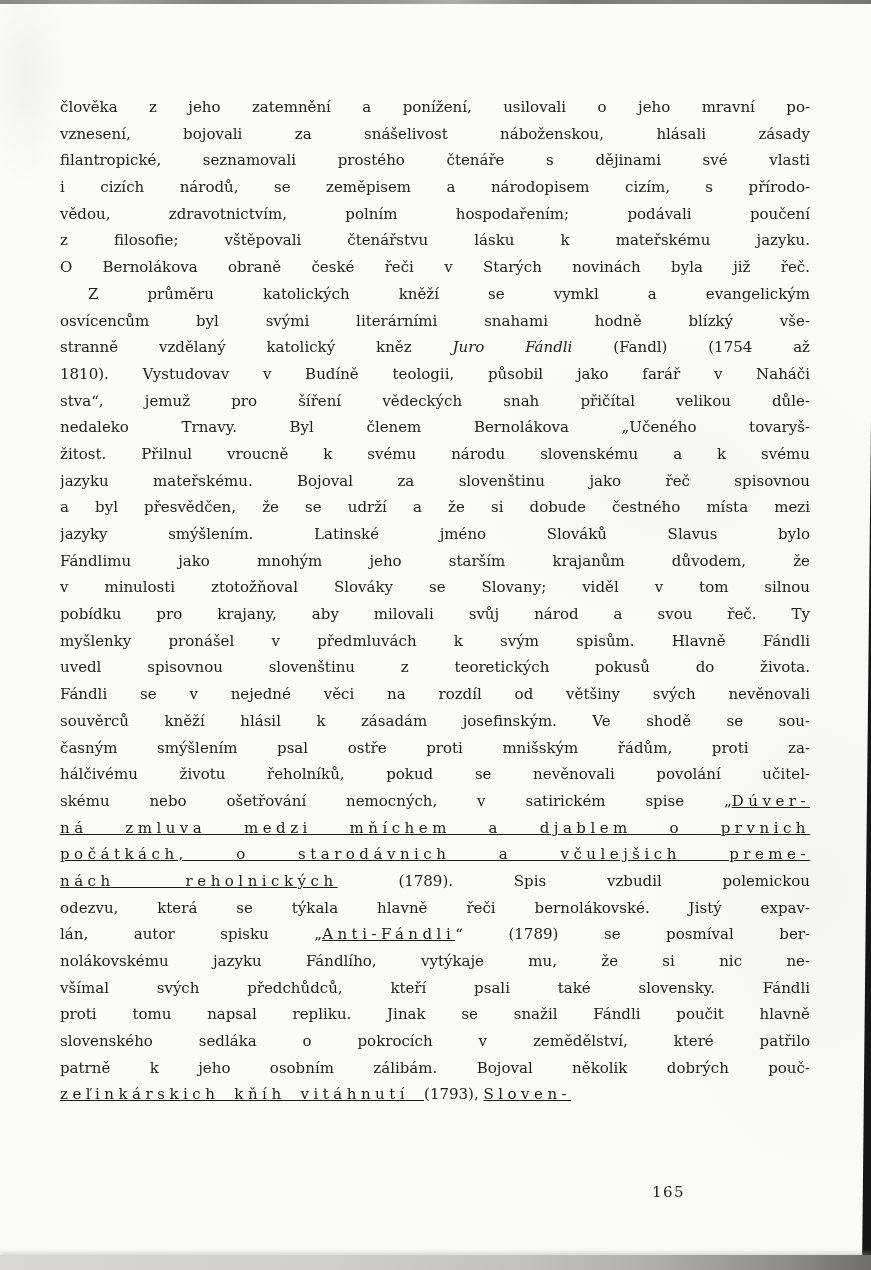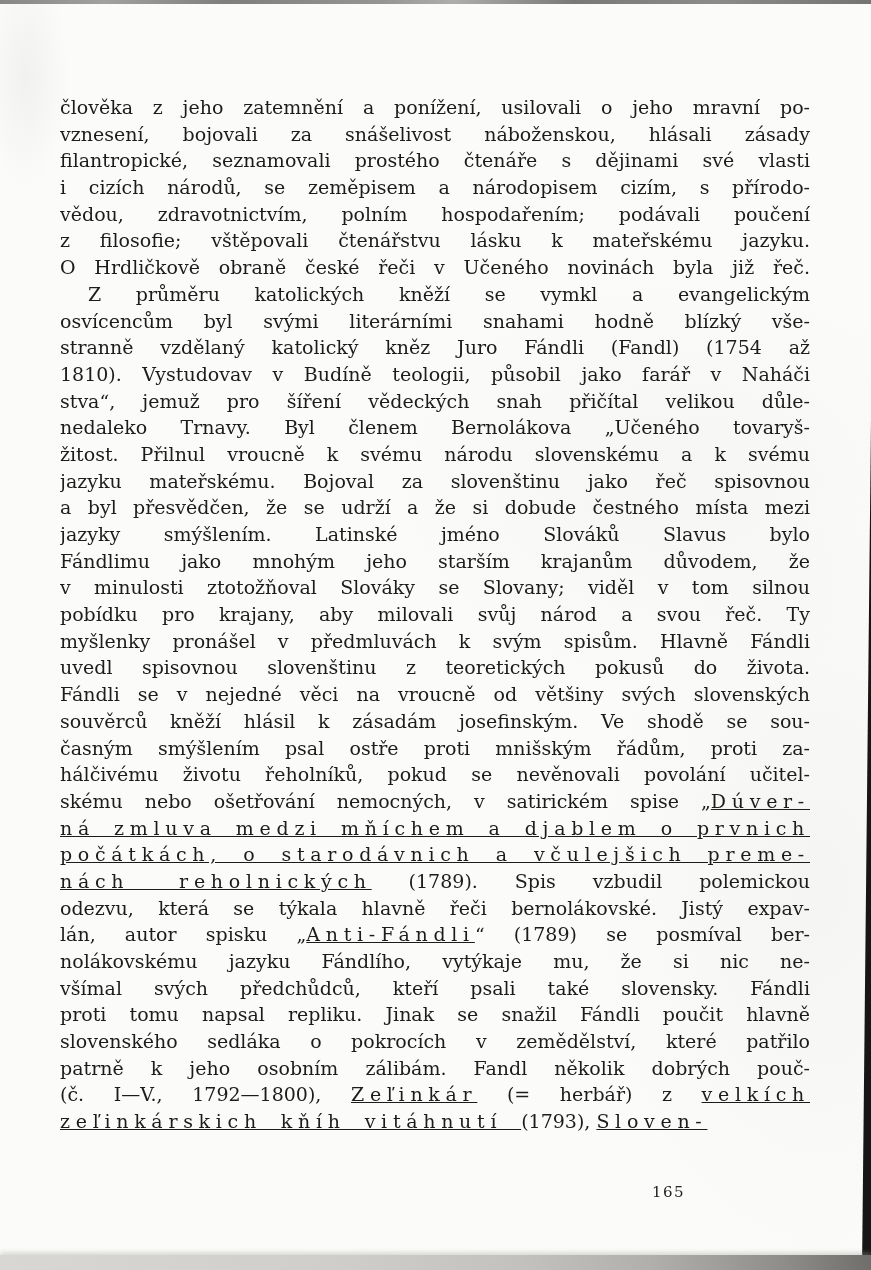--- a/index.html
+++ b/index.html
@@ -51,33 +51,33 @@
       #d8d7d3 0%, #cfceca 38%, #c2c1bd 60%, #b0afab 75%, #8e8d89 90%, #6f6e6a 100%);
     box-shadow: 0 -3px 4px rgba(160,160,155,0.35);
   }
   .text-block {
     position: absolute;
     left: 60px;
     top: 94px;
     width: 750px;
   }
   .line {
-    font-size: 19px;
+    font-size: 15px;
     line-height: 26.7px;
     height: 26.7px;
     overflow: hidden;
     text-align: justify;
     text-align-last: justify;
     text-justify: inter-word;
     white-space: normal;
   }
   .line.indent { text-indent: 28px; }
   .line.nojust { text-align-last: left; }
   .seg-n  { font-style: normal; }
-  .seg-i  { }
+  .seg-i  { font-style: italic; }
   .seg-sp { letter-spacing: 0.30em; word-spacing: 0.38em; text-decoration: underline; }
   .page-number {
     position: absolute;
     left: 652px;
     top: 1183px;
     font-size: 15px;
     letter-spacing: 1.5px;
     color: #222;
   }
 </style>
@@ -90,49 +90,48 @@
   <div class="right-wedge"></div>
   <div class="bottom-strip"></div>
 
   <main class="text-block">
       <div class="line"><span class="seg-n">člověka z jeho zatemnění a ponížení, usilovali o jeho mravní po-</span></div>
       <div class="line"><span class="seg-n">vznesení, bojovali za snášelivost náboženskou, hlásali zásady</span></div>
       <div class="line"><span class="seg-n">filantropické, seznamovali prostého čtenáře s dějinami své vlasti</span></div>
       <div class="line"><span class="seg-n">i cizích národů, se zeměpisem a národopisem cizím, s přírodo-</span></div>
       <div class="line"><span class="seg-n">vědou, zdravotnictvím, polním hospodařením; podávali poučení</span></div>
       <div class="line"><span class="seg-n">z filosofie; vštěpovali čtenářstvu lásku k mateřskému jazyku.</span></div>
-      <div class="line"><span class="seg-n">O Hrdličkově obraně české řeči v Učeného novinách byla již řeč.</span></div>
+      <div class="line"><span class="seg-n">O Bernolákova obraně české řeči v Starých novinách byla již řeč.</span></div>
       <div class="line indent"><span class="seg-n">Z průměru katolických kněží se vymkl a evangelickým</span></div>
       <div class="line"><span class="seg-n">osvícencům byl svými literárními snahami hodně blízký vše-</span></div>
       <div class="line"><span class="seg-n">stranně vzdělaný katolický kněz </span><span class="seg-i">Juro Fándli</span><span class="seg-n"> (Fandl) (1754 až</span></div>
       <div class="line"><span class="seg-n">1810). Vystudovav v Budíně teologii, působil jako farář v Naháči</span></div>
       <div class="line"><span class="seg-n">stva“, jemuž pro šíření vědeckých snah přičítal velikou důle-</span></div>
       <div class="line"><span class="seg-n">nedaleko Trnavy. Byl členem Bernolákova „Učeného tovaryš-</span></div>
       <div class="line"><span class="seg-n">žitost. Přilnul vroucně k svému národu slovenskému a k svému</span></div>
       <div class="line"><span class="seg-n">jazyku mateřskému. Bojoval za slovenštinu jako řeč spisovnou</span></div>
       <div class="line"><span class="seg-n">a byl přesvědčen, že se udrží a že si dobude čestného místa mezi</span></div>
       <div class="line"><span class="seg-n">jazyky smýšlením. Latinské jméno Slováků Slavus bylo</span></div>
       <div class="line"><span class="seg-n">Fándlimu jako mnohým jeho starším krajanům důvodem, že</span></div>
       <div class="line"><span class="seg-n">v minulosti ztotožňoval Slováky se Slovany; viděl v tom silnou</span></div>
       <div class="line"><span class="seg-n">pobídku pro krajany, aby milovali svůj národ a svou řeč. Ty</span></div>
       <div class="line"><span class="seg-n">myšlenky pronášel v předmluvách k svým spisům. Hlavně Fándli</span></div>
       <div class="line"><span class="seg-n">uvedl spisovnou slovenštinu z teoretických pokusů do života.</span></div>
-      <div class="line"><span class="seg-n">Fándli se v nejedné věci na vroucně od většiny svých slovenských</span></div>
+      <div class="line"><span class="seg-n">Fándli se v nejedné věci na rozdíl od většiny svých nevěnovali</span></div>
       <div class="line"><span class="seg-n">souvěrců kněží hlásil k zásadám josefinským. Ve shodě se sou-</span></div>
       <div class="line"><span class="seg-n">časným smýšlením psal ostře proti mnišským řádům, proti za-</span></div>
       <div class="line"><span class="seg-n">hálčivému životu řeholníků, pokud se nevěnovali povolání učitel-</span></div>
       <div class="line"><span class="seg-n">skému nebo ošetřování nemocných, v satirickém spise „</span><span class="seg-sp">Dúver-</span></div>
       <div class="line"><span class="seg-sp">ná zmluva medzi mňíchem a djablem o prvnich</span></div>
       <div class="line"><span class="seg-sp">počátkách, o starodávnich a včulejšich preme-</span></div>
       <div class="line"><span class="seg-sp">nách reholnických</span><span class="seg-n"> (1789). Spis vzbudil polemickou</span></div>
       <div class="line"><span class="seg-n">odezvu, která se týkala hlavně řeči bernolákovské. Jistý expav-</span></div>
       <div class="line"><span class="seg-n">lán, autor spisku „</span><span class="seg-sp">Anti-Fándli</span><span class="seg-n">“ (1789) se posmíval ber-</span></div>
       <div class="line"><span class="seg-n">nolákovskému jazyku Fándlího, vytýkaje mu, že si nic ne-</span></div>
       <div class="line"><span class="seg-n">všímal svých předchůdců, kteří psali také slovensky. Fándli</span></div>
       <div class="line"><span class="seg-n">proti tomu napsal repliku. Jinak se snažil Fándli poučit hlavně</span></div>
       <div class="line"><span class="seg-n">slovenského sedláka o pokrocích v zemědělství, které patřilo</span></div>
-      <div class="line"><span class="seg-n">patrně k jeho osobním zálibám. Fandl několik dobrých pouč-</span></div>
-      <div class="line"><span class="seg-n">(č. I—V., 1792—1800), </span><span class="seg-sp">Zeľinkár</span><span class="seg-n"> (= herbář) z </span><span class="seg-sp">velkích</span></div>
+      <div class="line"><span class="seg-n">patrně k jeho osobním zálibám. Bojoval několik dobrých pouč-</span></div>
       <div class="line nojust"><span class="seg-sp">zeľinkárskich kňíh vitáhnutí </span><span class="seg-n">(1793), </span><span class="seg-sp">Sloven-</span></div>
     </main>
 
   <div class="page-number">165</div>
 </div>
 
 </body></html>

